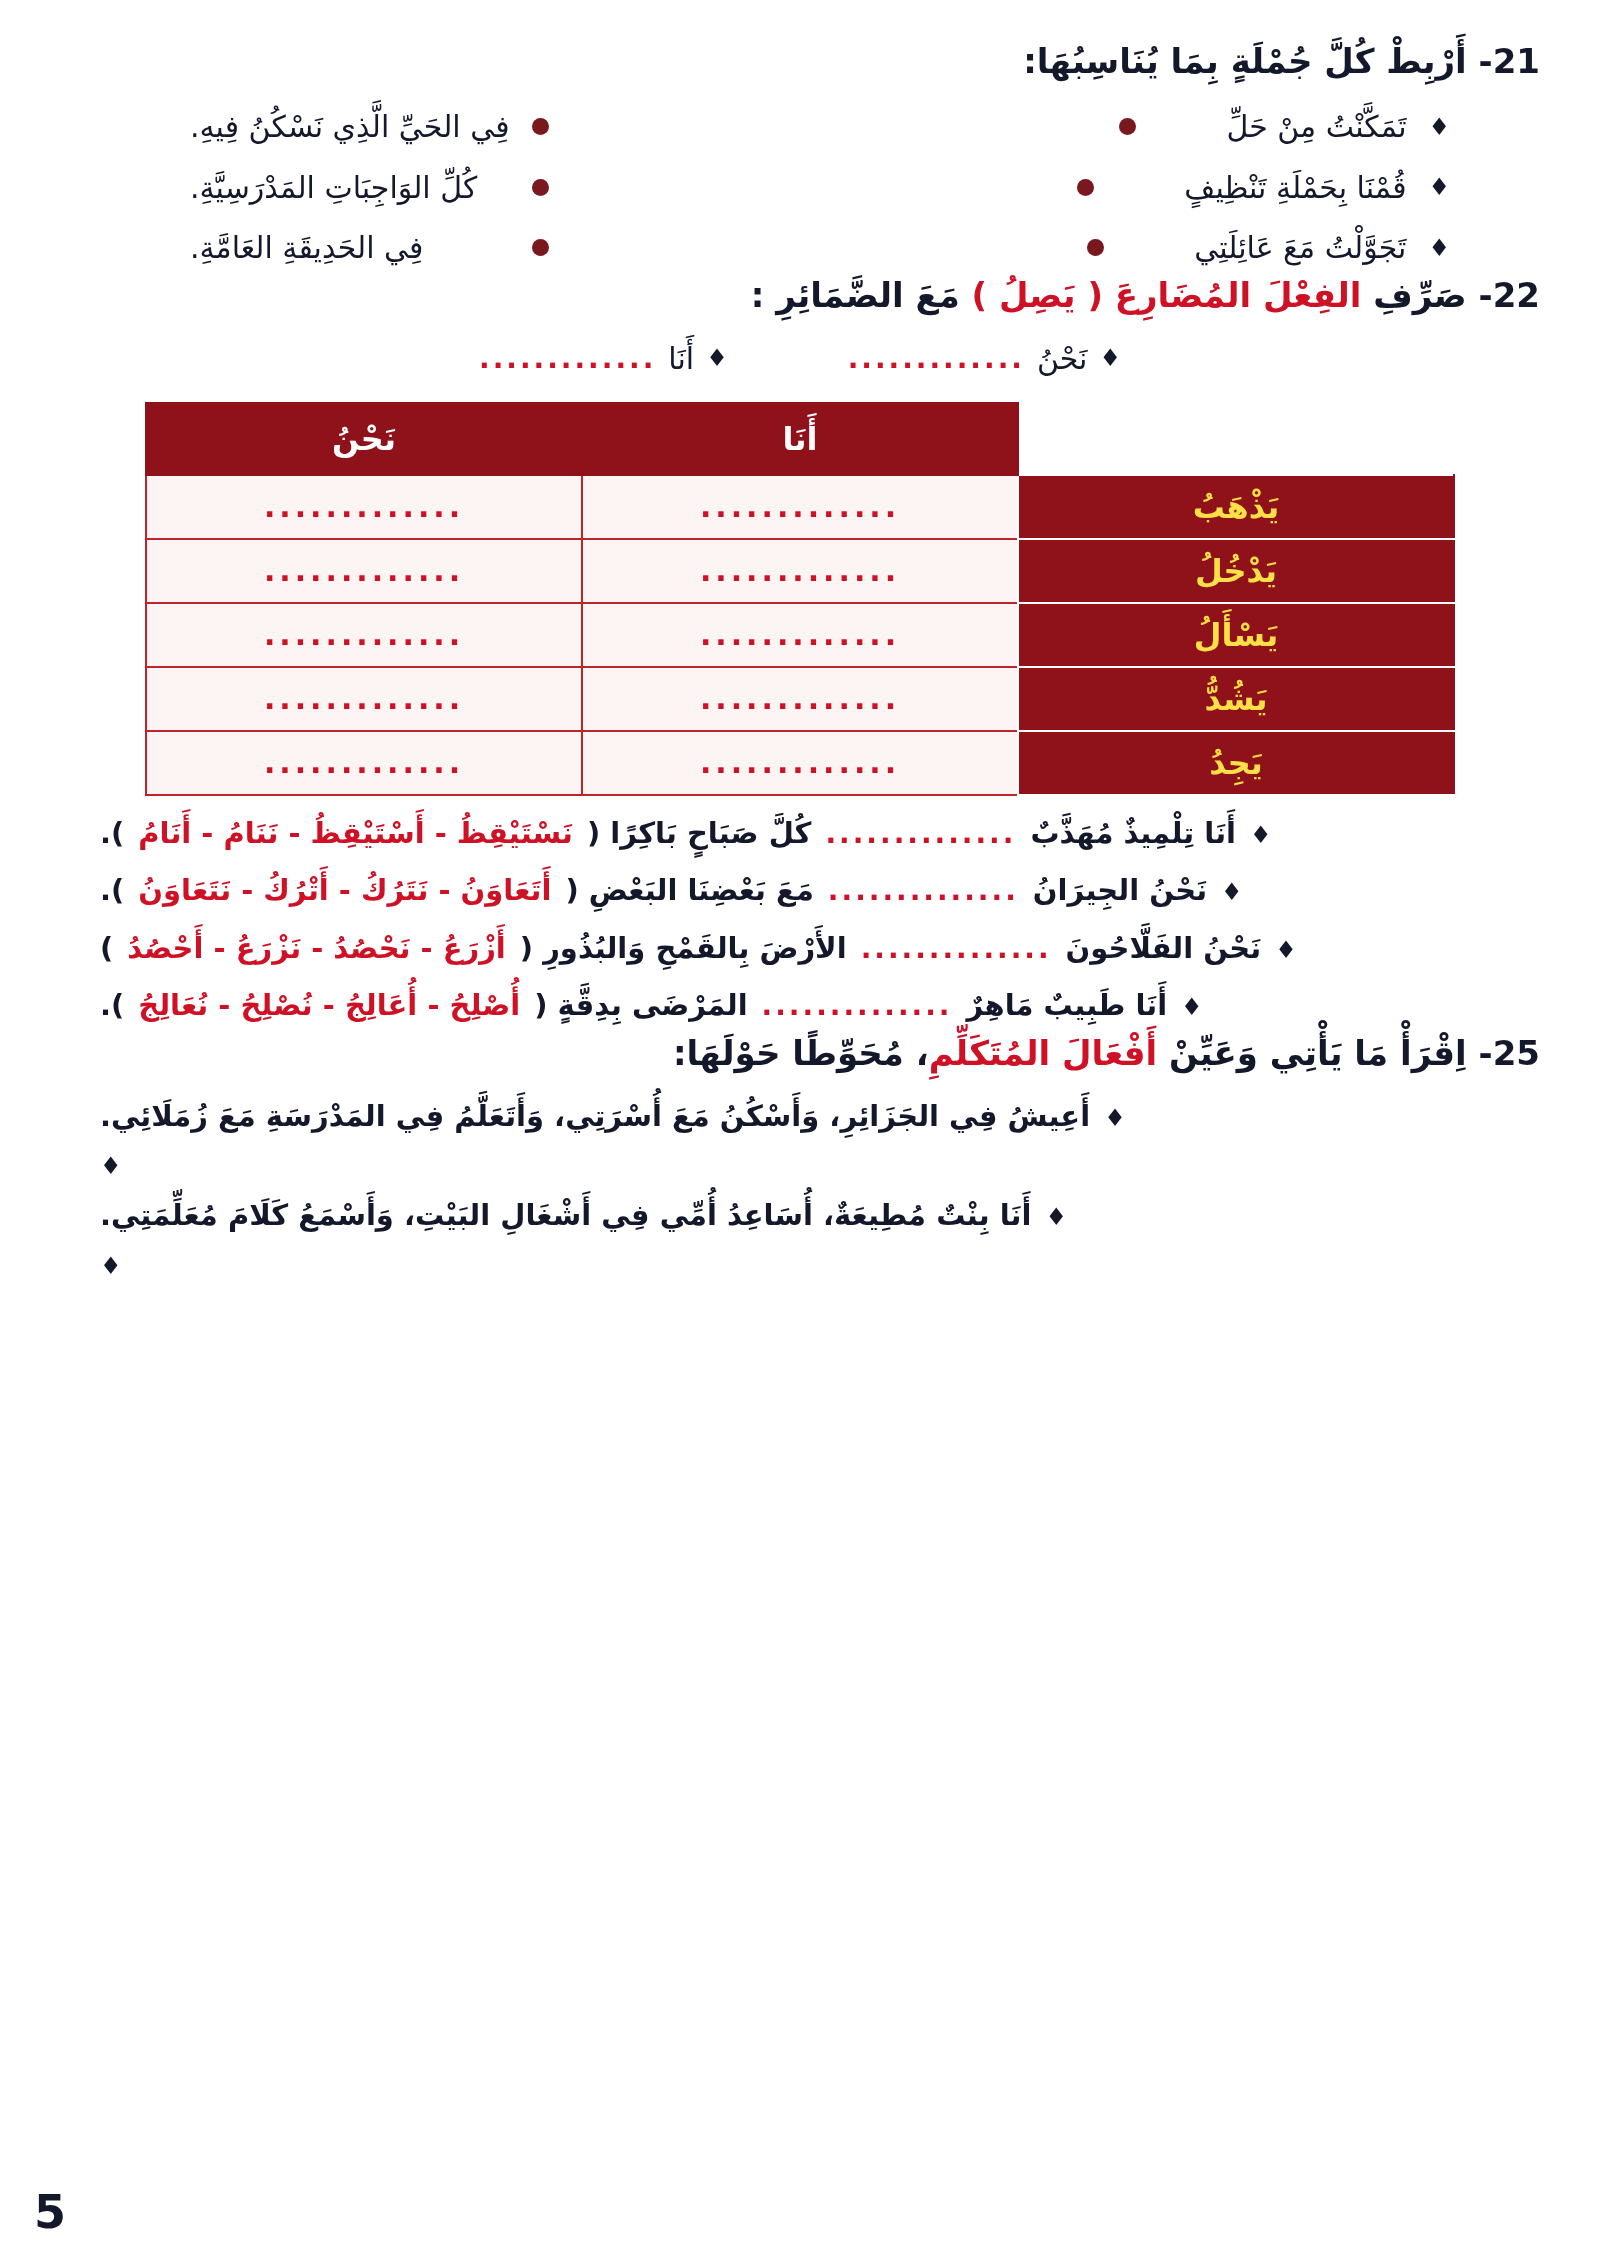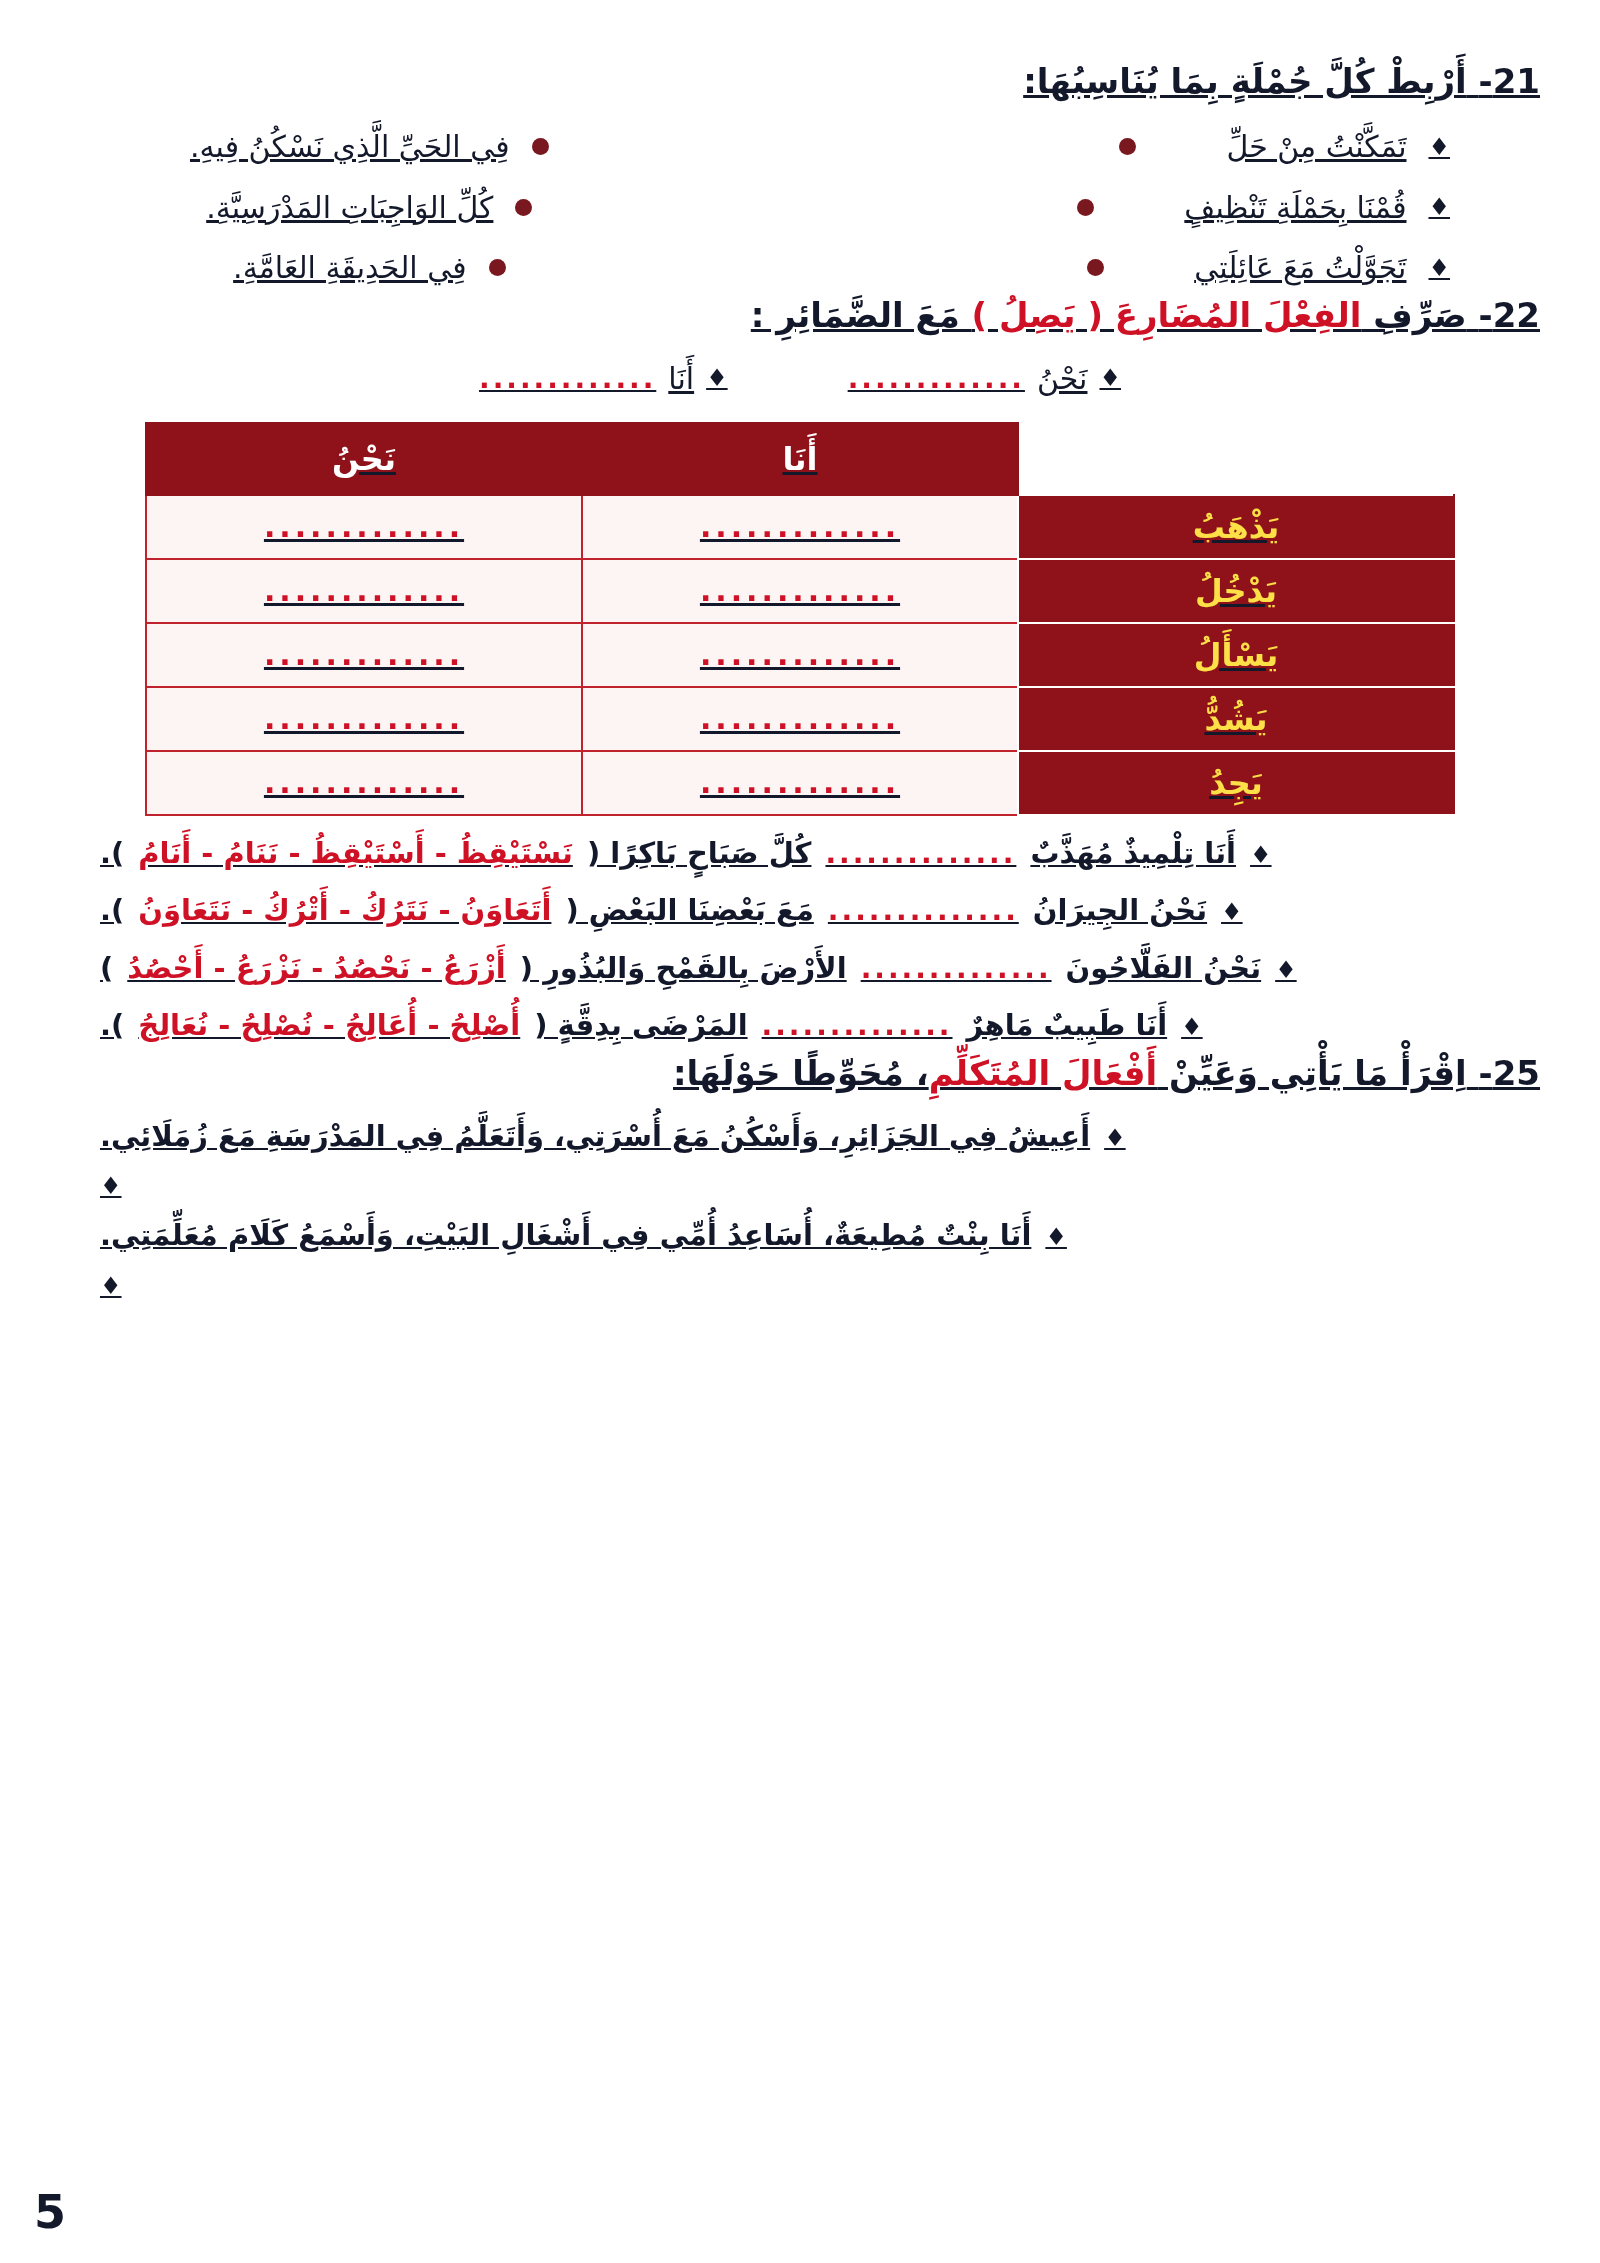--- a/index.html
+++ b/index.html
@@ -12,23 +12,22 @@
     height: 2263px;
     position: relative;
     font-family: "DejaVu Sans", "Liberation Sans", sans-serif;
     direction: rtl;
     color: #13182b;
     overflow: hidden;
   }
   .page {
     position: absolute;
     inset: 0;
-    padding: 56px 60px 40px 60px;
+    padding: 36px 60px 40px 60px;
     box-sizing: border-box;
-    text-decoration: underline;
   }
 
   
   .qhead {
     font-size: 34px;
     font-weight: bold;
     text-align: right;
     color: #13182b;
     letter-spacing: 0;
     line-height: 1.5;
@@ -55,21 +54,21 @@
   .match-row {
     display: flex;
     flex-direction: row;
     align-items: center;
     gap: 22px;
     font-size: 30px;
     line-height: 1.45;
     white-space: nowrap;
   }
   .match-row.right-col { justify-content: flex-start; }
-  .match-row.left-col { justify-content: center; }
+  .match-row.left-col { justify-content: space-between; }
   .dot {
     width: 17px;
     height: 17px;
     border-radius: 50%;
     background: #7a1820;
     flex: 0 0 auto;
   }
   .diamond {
     color: #13182b;
     font-size: 24px;

